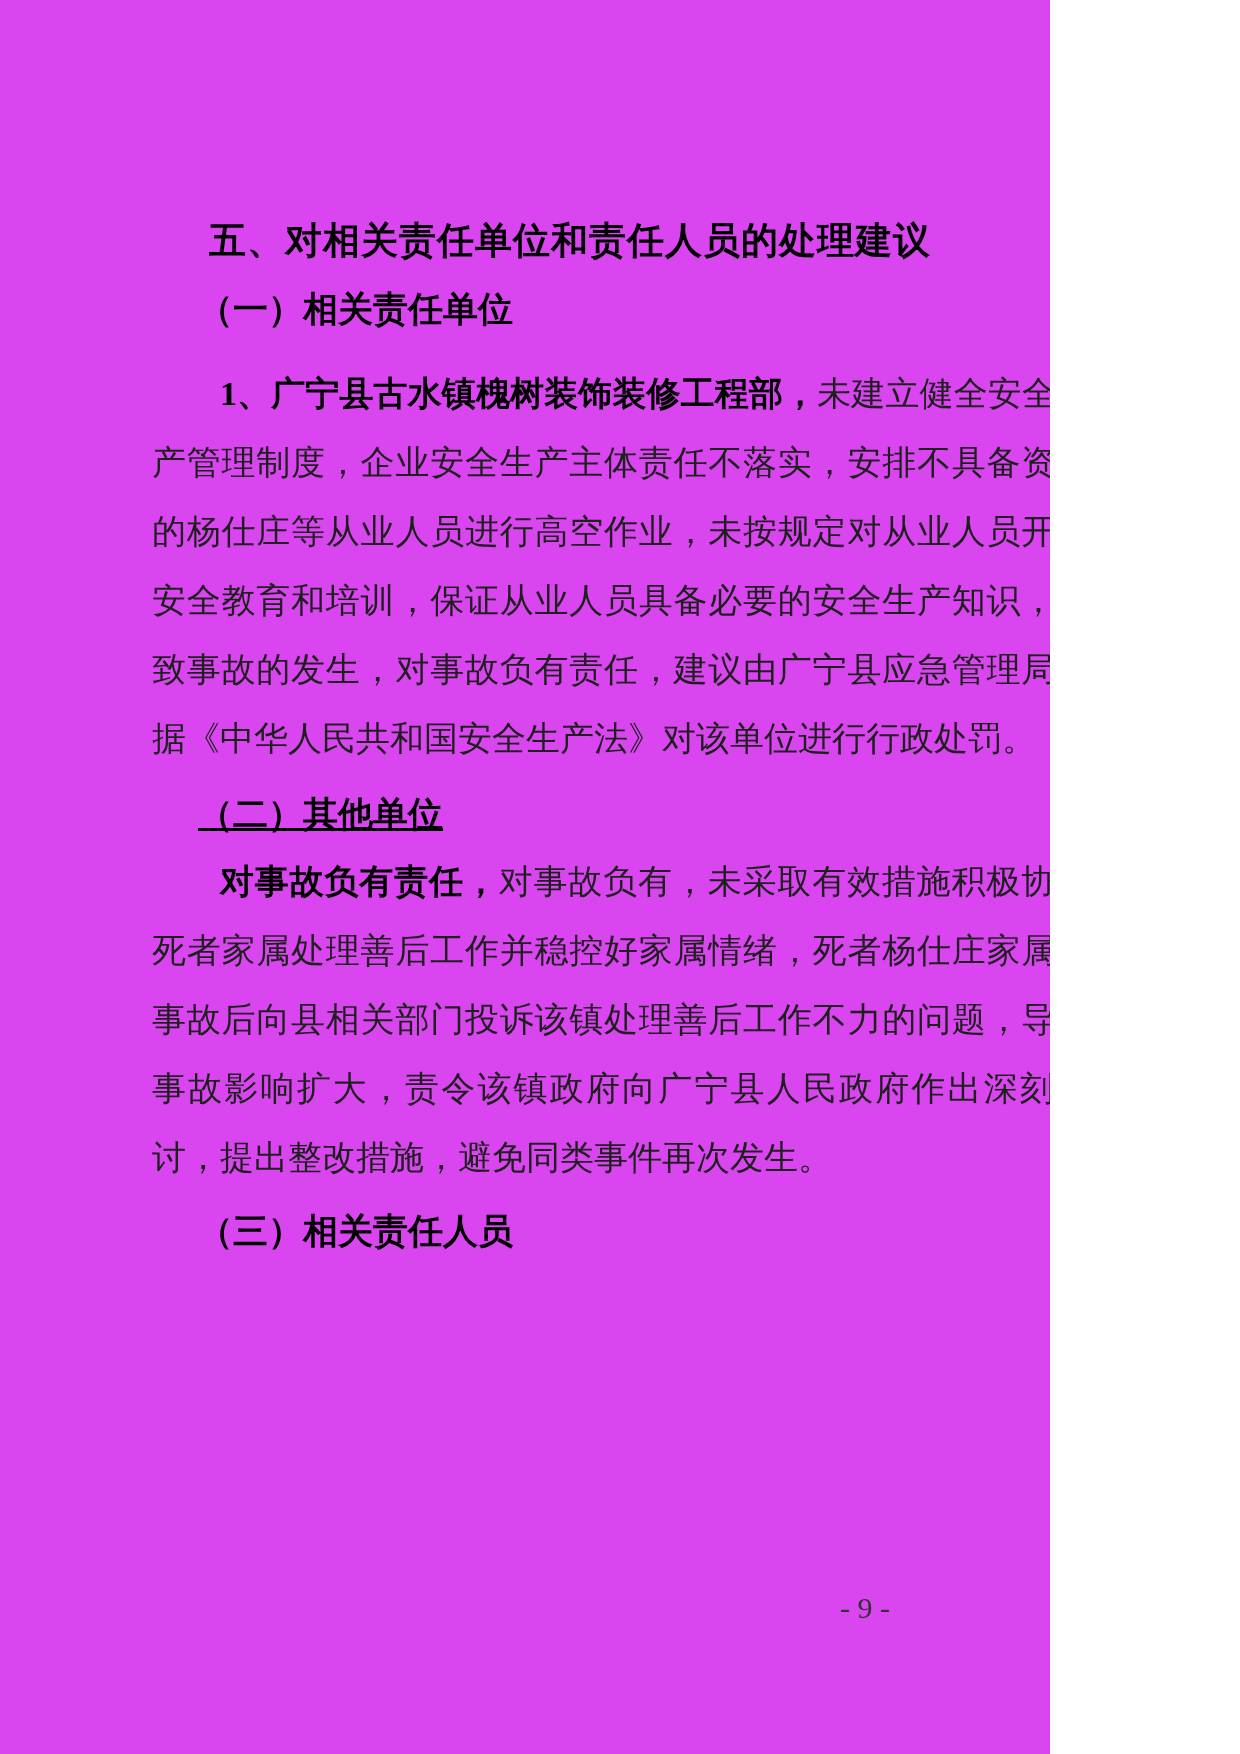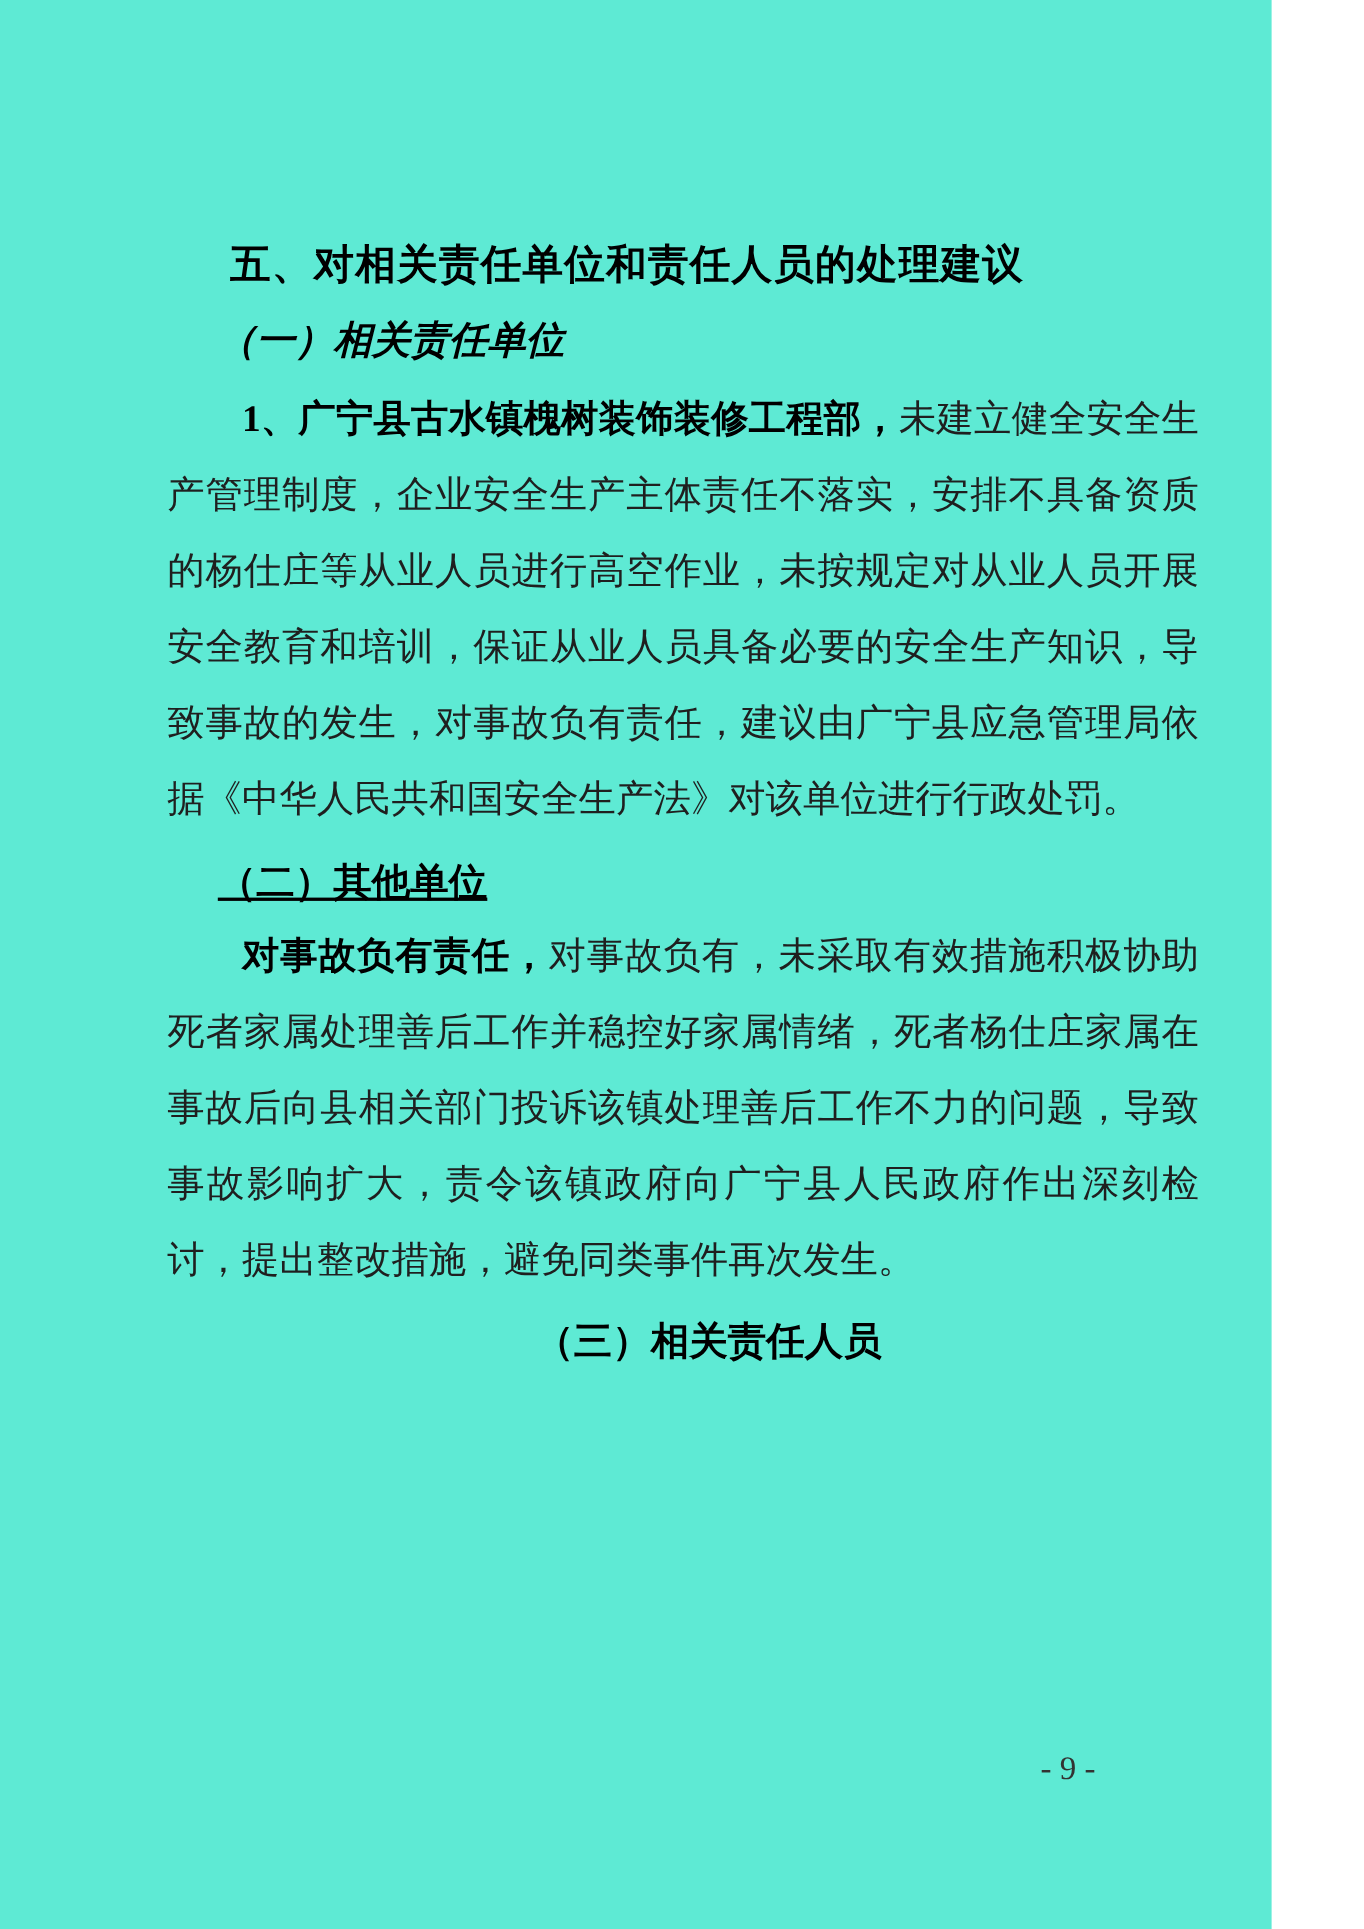--- a/index.html
+++ b/index.html
@@ -2,23 +2,23 @@
 <html><head>
 <meta charset="utf-8">
 <style>
   html, body {
     margin: 0;
     padding: 0;
     background: #ffffff;
   }
   .page {
     position: relative;
-    width: 1156px;
+    width: 1050px;
     height: 1754px;
-    background: #5eead4;
+    background: #d946ef;
     overflow: hidden;
     font-family: "Liberation Serif", "DejaVu Serif", serif;
     color: #1f1f1f;
   }
   .content {
     position: absolute;
     left: 152px;
     top: 216px;
     width: 938px;
   }
@@ -35,23 +35,23 @@
   }
   .sub-heading {
     font-family: "Liberation Serif", "DejaVu Serif", serif;
     font-weight: 700;
     font-size: 35px;
     line-height: 50px;
     text-indent: 46px;
     color: #000000;
     white-space: nowrap;
   }
-  .sub-heading.s1 { margin: 19px 0 12px 0; font-style: italic; }
+  .sub-heading.s1 { margin: 19px 0 24px 0; }
   .sub-heading.s2 { margin: 17px 0 7px 0; text-decoration: underline; }
-  .sub-heading.s3 { margin: 15px 0 10px 0; text-align: center; }
+  .sub-heading.s3 { margin: 15px 0 10px 0; }
   .para {
     margin: 0;
     font-size: 34px;
     line-height: 69px;
     text-align: justify;
     text-justify: inter-character;
     text-indent: 68px;
     color: #1f1f1f;
   }
   .para .lead {

